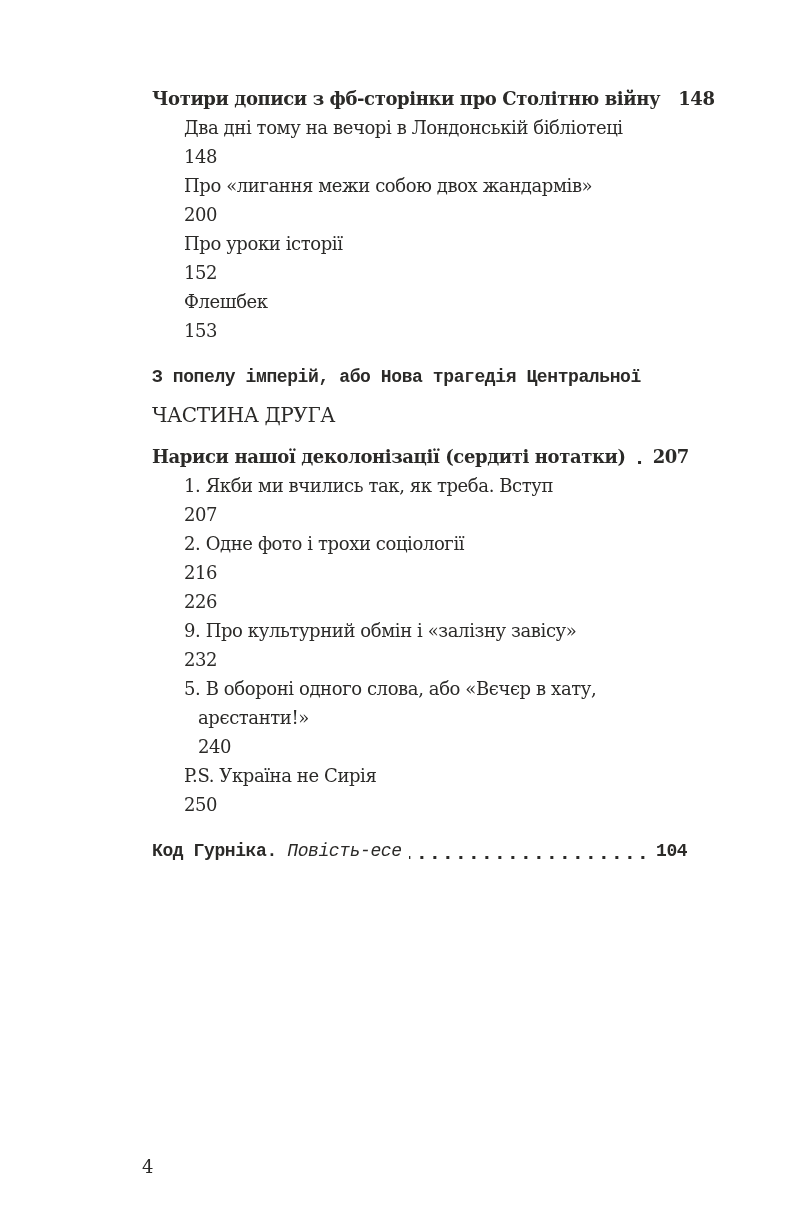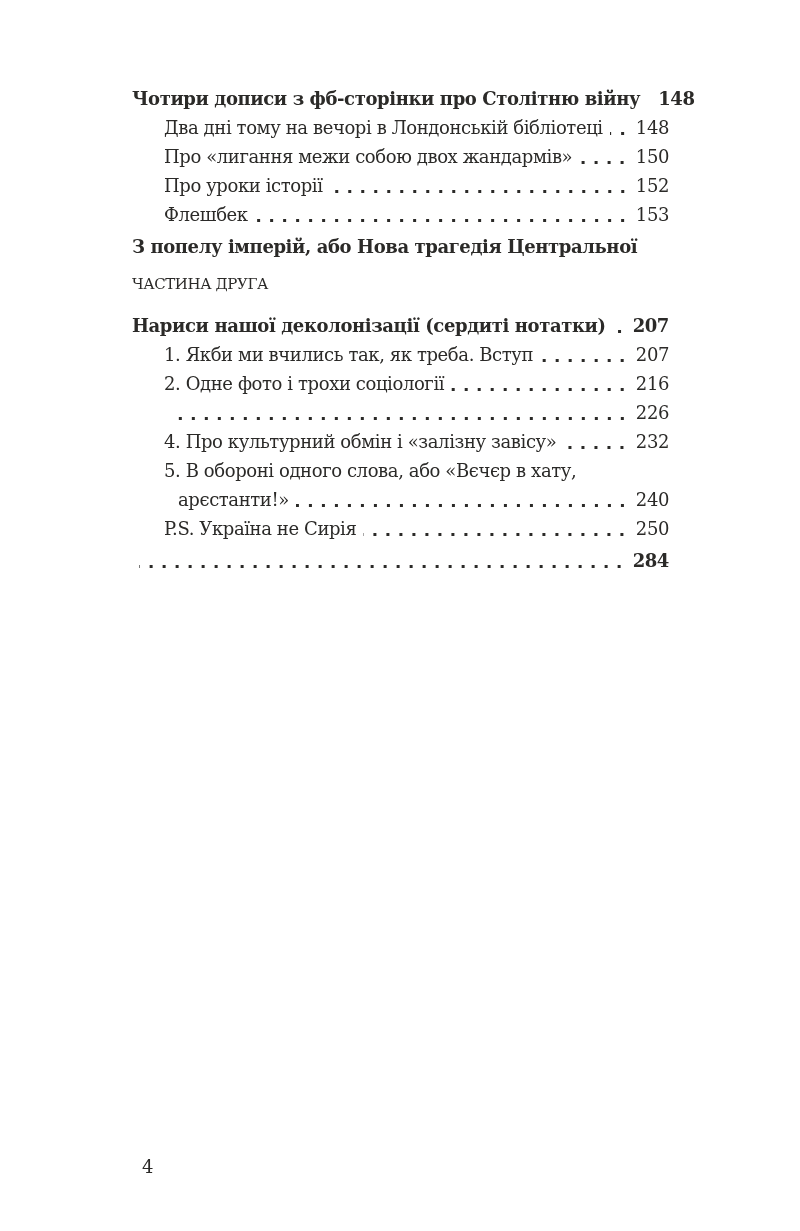--- a/index.html
+++ b/index.html
@@ -10,41 +10,41 @@
     width: 800px;
     height: 1231px;
     background: #ffffff;
     color: #2b2a28;
     font-family: "DejaVu Serif", serif;
     position: relative;
     overflow: hidden;
   }
   .toc {
     position: absolute;
-    left: 132px;
+    left: 152px;
     top: 84px;
     width: 537px;
     font-size: 18px;
     letter-spacing: -0.4px;
   }
   .row {
     display: flex;
     align-items: baseline;
     line-height: 29px;
     white-space: nowrap;
   }
-  .row.ind  { padding-left: 32px; }
+  .row.ind  { padding-left: 32px; flex-direction: column; }
   .row.cont { padding-left: 46px; }
   .entry.bold .t,
   .entry.bold .page { font-weight: bold; }
-  .entry.gap1 { margin-top: 3px; }
+  .entry.gap1 { margin-top: 18px; font-family: Liberation Mono, monospace; }
   .part {
     line-height: 29px;
     margin: 9px 0 12px 0;
-    font-size: 15px;
+    font-size: 20px;
   }
   .t { flex: 0 0 auto; }
   .leader {
     flex: 1 1 auto;
     min-width: 4px;
     align-self: stretch;
     margin: 0 7px 0 7px;
     background-image: radial-gradient(circle, currentColor 1.6px, rgba(0,0,0,0) 1.9px);
     background-size: 13px 13px;
     background-repeat: repeat-x;
@@ -80,21 +80,21 @@
       <div class="row ind">
         <span class="t"><span>Два дні тому на вечорі в Лондонській бібліотеці</span></span>
         <span class="leader"></span>
         <span class="page">148</span>
       </div>
     </div>
     <div class="entry">
       <div class="row ind">
         <span class="t"><span>Про «лигання межи собою двох жандармів»</span></span>
         <span class="leader"></span>
-        <span class="page">150</span>
+        <span class="page">200</span>
       </div>
     </div>
     <div class="entry">
       <div class="row ind">
         <span class="t"><span>Про уроки історії</span></span>
         <span class="leader"></span>
         <span class="page">152</span>
       </div>
     </div>
     <div class="entry">
@@ -132,21 +132,21 @@
       </div>
     </div>
     <div class="entry">
       <div class="row ind">
         <span class="leader"></span>
         <span class="page">226</span>
       </div>
     </div>
     <div class="entry">
       <div class="row ind">
-        <span class="t"><span>4. Про культурний обмін і «залізну завісу»</span></span>
+        <span class="t"><span>9. Про культурний обмін і «залізну завісу»</span></span>
         <span class="leader"></span>
         <span class="page">232</span>
       </div>
     </div>
     <div class="entry">
       <div class="row ind">
         <span class="t"><span>5. В обороні одного слова, або «Вєчєр в хату,</span></span>
       </div>
       <div class="row ind cont">
         <span class="t"><span>арєстанти!»</span></span>
@@ -156,19 +156,20 @@
     </div>
     <div class="entry">
       <div class="row ind">
         <span class="t"><span>P.S. Україна не Сирія</span></span>
         <span class="leader"></span>
         <span class="page">250</span>
       </div>
     </div>
     <div class="entry bold gap1">
       <div class="row">
+        <span class="t"><span class="seg-b">Код Гурніка. </span><span class="seg-i">Повість-есе</span></span>
         <span class="leader"></span>
-        <span class="page">284</span>
+        <span class="page">104</span>
       </div>
     </div>
   </div>
 
 <div class="folio">4</div>
 
 </body></html>

